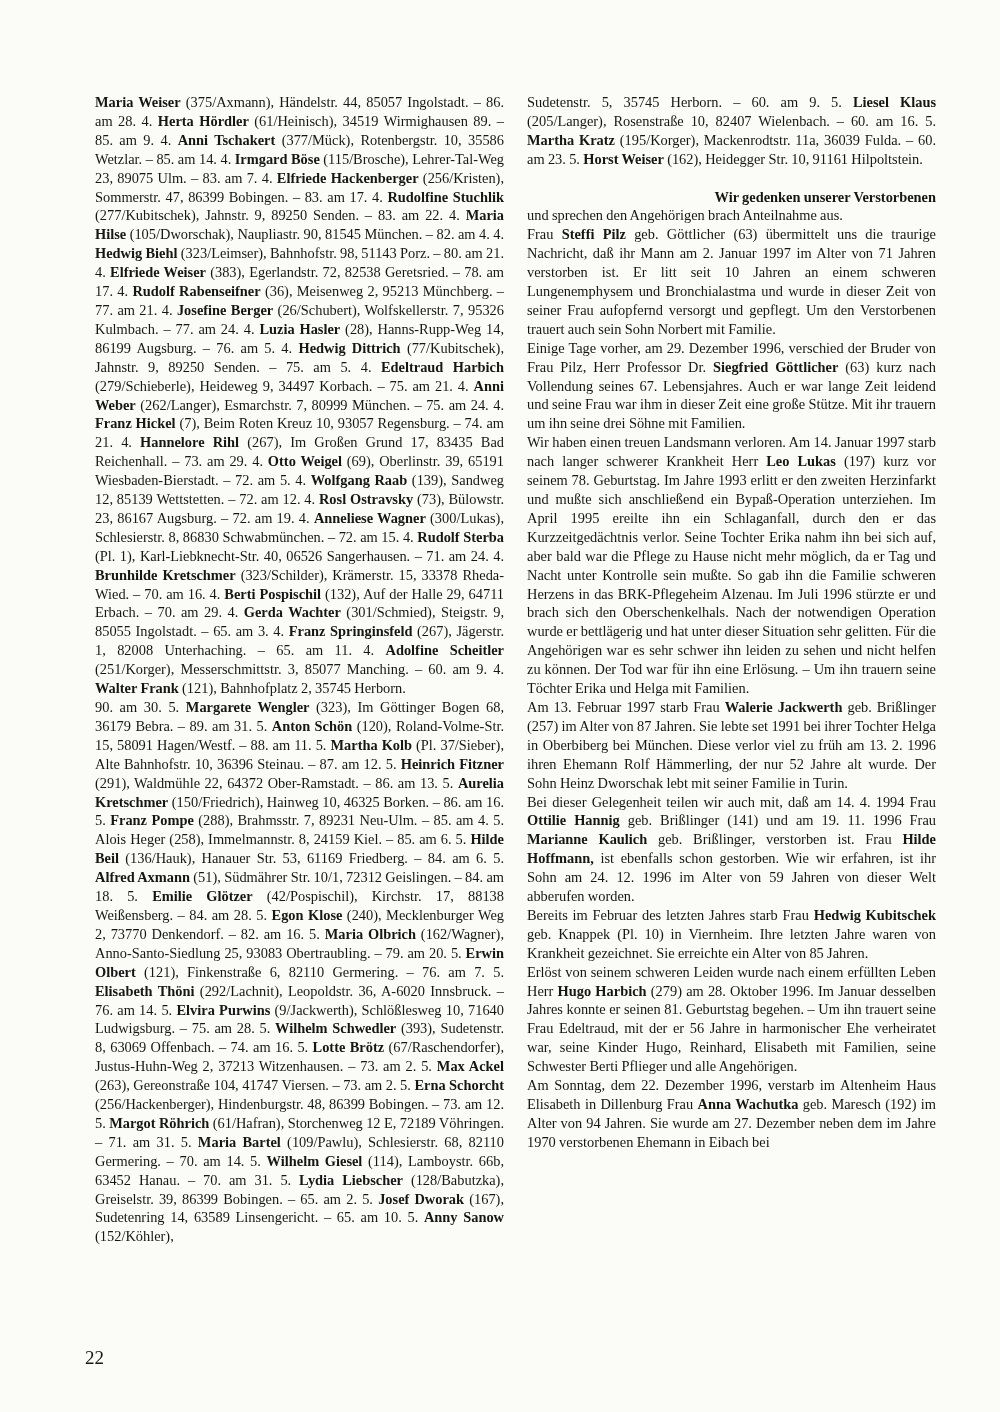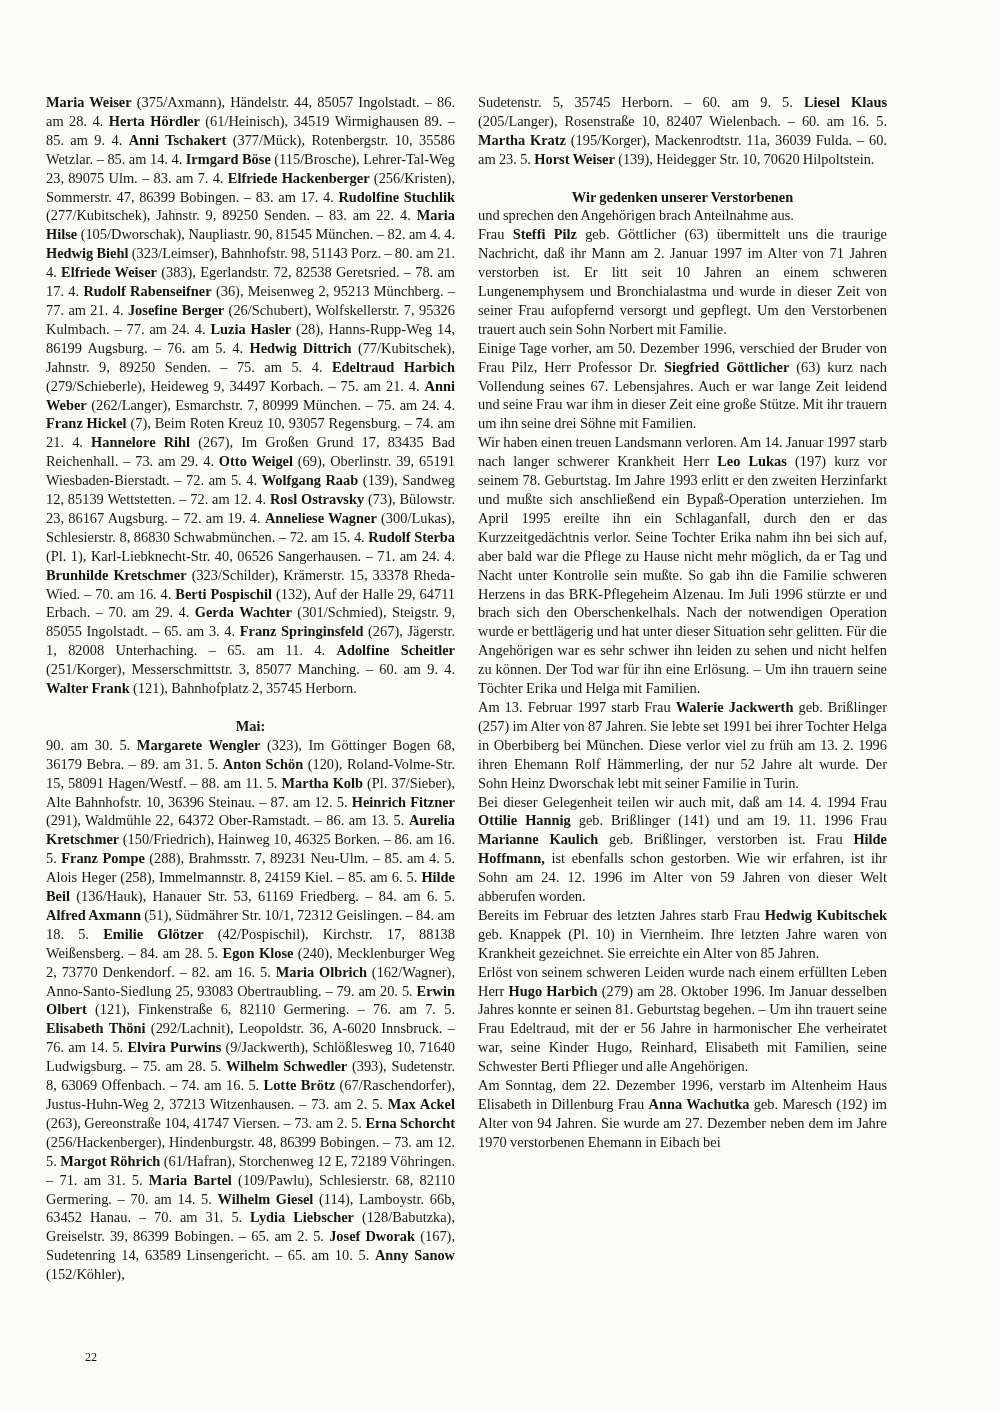--- a/index.html
+++ b/index.html
@@ -8,67 +8,66 @@
     height: 1412px;
     background: #fbfbf8;
     position: relative;
     overflow: hidden;
     font-family: "Liberation Serif", serif;
     color: #161616;
   }
   .page {
     position: absolute;
     inset: 0;
-    padding: 93px 75px 0 46px;
+    padding: 93px 75px 0 95px;
     box-sizing: border-box;
   }
   .columns {
     display: flex;
     gap: 23px;
   }
   .column {
     width: 409px;
     flex: 0 0 409px;
   }
   p.para {
     margin: 0;
     font-size: 14.4px;
     line-height: 18.9px;
     text-align: justify;
     word-spacing: -0.3px;
   }
   p.para b { font-weight: bold; }
   p.heading {
     margin-top: 18.9px;
-    text-align: center;
+    text-align: right;
   }
   .page-number {
     position: absolute;
     left: 85px;
     top: 1348px;
-    font-size: 12px;
+    font-size: 19px;
     line-height: 19px;
   }
 </style>
 </head>
 <body>
 
 <div class="page">
   <div class="columns">
     <div class="column">
         <p class="para body"><b>Maria Weiser</b><span> (375/Axmann), Händelstr. 44, 85057 Ingolstadt. – 86. am 28. 4. </span><b>Herta Hördler</b><span> (61/Heinisch), 34519 Wirmighausen 89. – 85. am 9. 4. </span><b>Anni Tschakert</b><span> (377/Mück), Rotenbergstr. 10, 35586 Wetzlar. – 85. am 14. 4. </span><b>Irmgard Böse</b><span> (115/Brosche), Lehrer-Tal-Weg 23, 89075 Ulm. – 83. am 7. 4. </span><b>Elfriede Hackenberger</b><span> (256/Kristen), Sommerstr. 47, 86399 Bobingen. – 83. am 17. 4. </span><b>Rudolfine Stuchlik</b><span> (277/Kubitschek), Jahnstr. 9, 89250 Senden. – 83. am 22. 4. </span><b>Maria Hilse</b><span> (105/Dworschak), Naupliastr. 90, 81545 München. – 82. am 4. 4. </span><b>Hedwig Biehl</b><span> (323/Leimser), Bahnhofstr. 98, 51143 Porz. – 80. am 21. 4. </span><b>Elfriede Weiser</b><span> (383), Egerlandstr. 72, 82538 Geretsried. – 78. am 17. 4. </span><b>Rudolf Rabenseifner</b><span> (36), Meisenweg 2, 95213 Münchberg. – 77. am 21. 4. </span><b>Josefine Berger</b><span> (26/Schubert), Wolfskellerstr. 7, 95326 Kulmbach. – 77. am 24. 4. </span><b>Luzia Hasler</b><span> (28), Hanns-Rupp-Weg 14, 86199 Augsburg. – 76. am 5. 4. </span><b>Hedwig Dittrich</b><span> (77/Kubitschek), Jahnstr. 9, 89250 Senden. – 75. am 5. 4. </span><b>Edeltraud Harbich</b><span> (279/Schieberle), Heideweg 9, 34497 Korbach. – 75. am 21. 4. </span><b>Anni Weber</b><span> (262/Langer), Esmarchstr. 7, 80999 München. – 75. am 24. 4. </span><b>Franz Hickel</b><span> (7), Beim Roten Kreuz 10, 93057 Regensburg. – 74. am 21. 4. </span><b>Hannelore Rihl</b><span> (267), Im Großen Grund 17, 83435 Bad Reichenhall. – 73. am 29. 4. </span><b>Otto Weigel</b><span> (69), Oberlinstr. 39, 65191 Wiesbaden-Bierstadt. – 72. am 5. 4. </span><b>Wolfgang Raab</b><span> (139), Sandweg 12, 85139 Wettstetten. – 72. am 12. 4. </span><b>Rosl Ostravsky</b><span> (73), Bülowstr. 23, 86167 Augsburg. – 72. am 19. 4. </span><b>Anneliese Wagner</b><span> (300/Lukas), Schlesierstr. 8, 86830 Schwabmünchen. – 72. am 15. 4. </span><b>Rudolf Sterba</b><span> (Pl. 1), Karl-Liebknecht-Str. 40, 06526 Sangerhausen. – 71. am 24. 4. </span><b>Brunhilde Kretschmer</b><span> (323/Schilder), Krämerstr. 15, 33378 Rheda-Wied. – 70. am 16. 4. </span><b>Berti Pospischil</b><span> (132), Auf der Halle 29, 64711 Erbach. – 70. am 29. 4. </span><b>Gerda Wachter</b><span> (301/Schmied), Steigstr. 9, 85055 Ingolstadt. – 65. am 3. 4. </span><b>Franz Springinsfeld</b><span> (267), Jägerstr. 1, 82008 Unterhaching. – 65. am 11. 4. </span><b>Adolfine Scheitler</b><span> (251/Korger), Messerschmittstr. 3, 85077 Manching. – 60. am 9. 4. </span><b>Walter Frank</b><span> (121), Bahnhofplatz 2, 35745 Herborn.</span></p>
-        <p class="para heading"><b>Mai:</b></p>
         <p class="para body"><span>90. am 30. 5. </span><b>Margarete Wengler</b><span> (323), Im Göttinger Bogen 68, 36179 Bebra. – 89. am 31. 5. </span><b>Anton Schön</b><span> (120), Roland-Volme-Str. 15, 58091 Hagen/Westf. – 88. am 11. 5. </span><b>Martha Kolb</b><span> (Pl. 37/Sieber), Alte Bahnhofstr. 10, 36396 Steinau. – 87. am 12. 5. </span><b>Heinrich Fitzner</b><span> (291), Waldmühle 22, 64372 Ober-Ramstadt. – 86. am 13. 5. </span><b>Aurelia Kretschmer</b><span> (150/Friedrich), Hainweg 10, 46325 Borken. – 86. am 16. 5. </span><b>Franz Pompe</b><span> (288), Brahmsstr. 7, 89231 Neu-Ulm. – 85. am 4. 5. Alois Heger (258), Immelmannstr. 8, 24159 Kiel. – 85. am 6. 5. </span><b>Hilde Beil</b><span> (136/Hauk), Hanauer Str. 53, 61169 Friedberg. – 84. am 6. 5. </span><b>Alfred Axmann</b><span> (51), Südmährer Str. 10/1, 72312 Geislingen. – 84. am 18. 5. </span><b>Emilie Glötzer</b><span> (42/Pospischil), Kirchstr. 17, 88138 Weißensberg. – 84. am 28. 5. </span><b>Egon Klose</b><span> (240), Mecklenburger Weg 2, 73770 Denkendorf. – 82. am 16. 5. </span><b>Maria Olbrich</b><span> (162/Wagner), Anno-Santo-Siedlung 25, 93083 Obertraubling. – 79. am 20. 5. </span><b>Erwin Olbert</b><span> (121), Finkenstraße 6, 82110 Germering. – 76. am 7. 5. </span><b>Elisabeth Thöni</b><span> (292/Lachnit), Leopoldstr. 36, A-6020 Innsbruck. – 76. am 14. 5. </span><b>Elvira Purwins</b><span> (9/Jackwerth), Schlößlesweg 10, 71640 Ludwigsburg. – 75. am 28. 5. </span><b>Wilhelm Schwedler</b><span> (393), Sudetenstr. 8, 63069 Offenbach. – 74. am 16. 5. </span><b>Lotte Brötz</b><span> (67/Raschendorfer), Justus-Huhn-Weg 2, 37213 Witzenhausen. – 73. am 2. 5. </span><b>Max Ackel</b><span> (263), Gereonstraße 104, 41747 Viersen. – 73. am 2. 5. </span><b>Erna Schorcht</b><span> (256/Hackenberger), Hindenburgstr. 48, 86399 Bobingen. – 73. am 12. 5. </span><b>Margot Röhrich</b><span> (61/Hafran), Storchenweg 12 E, 72189 Vöhringen. – 71. am 31. 5. </span><b>Maria Bartel</b><span> (109/Pawlu), Schlesierstr. 68, 82110 Germering. – 70. am 14. 5. </span><b>Wilhelm Giesel</b><span> (114), Lamboystr. 66b, 63452 Hanau. – 70. am 31. 5. </span><b>Lydia Liebscher</b><span> (128/Babutzka), Greiselstr. 39, 86399 Bobingen. – 65. am 2. 5. </span><b>Josef Dworak</b><span> (167), Sudetenring 14, 63589 Linsengericht. – 65. am 10. 5. </span><b>Anny Sanow</b><span> (152/Köhler),</span></p>
       </div>
     <div class="column">
-        <p class="para body"><span>Sudetenstr. 5, 35745 Herborn. – 60. am 9. 5. </span><b>Liesel Klaus</b><span> (205/Langer), Rosenstraße 10, 82407 Wielenbach. – 60. am 16. 5. </span><b>Martha Kratz</b><span> (195/Korger), Mackenrodtstr. 11a, 36039 Fulda. – 60. am 23. 5. </span><b>Horst Weiser</b><span> (139), Heidegger Str. 10, 70620 Hilpoltstein.</span></p>
+        <p class="para body"><span>Sudetenstr. 5, 35745 Herborn. – 60. am 9. 5. </span><b>Liesel Klaus</b><span> (205/Langer), Rosenstraße 10, 82407 Wielenbach. – 60. am 16. 5. </span><b>Martha Kratz</b><span> (195/Korger), Mackenrodtstr. 11a, 36039 Fulda. – 60. am 23. 5. </span><b>Horst Weiser</b><span> (162), Heidegger Str. 10, 91161 Hilpoltstein.</span></p>
         <p class="para heading"><b>Wir gedenken unserer Verstorbenen</b></p>
         <p class="para body"><span>und sprechen den Angehörigen brach Anteilnahme aus.</span></p>
         <p class="para body"><span>Frau </span><b>Steffi Pilz</b><span> geb. Göttlicher (63) übermittelt uns die traurige Nachricht, daß ihr Mann am 2. Januar 1997 im Alter von 71 Jahren verstorben ist. Er litt seit 10 Jahren an einem schweren Lungenemphysem und Bronchialastma und wurde in dieser Zeit von seiner Frau aufopfernd versorgt und gepflegt. Um den Verstorbenen trauert auch sein Sohn Norbert mit Familie.</span></p>
-        <p class="para body"><span>Einige Tage vorher, am 50. Dezember 1996, verschied der Bruder von Frau Pilz, Herr Professor Dr. </span><b>Siegfried Göttlicher</b><span> (63) kurz nach Vollendung seines 67. Lebensjahres. Auch er war lange Zeit leidend und seine Frau war ihm in dieser Zeit eine große Stütze. Mit ihr trauern um ihn seine drei Söhne mit Familien.</span></p>
+        <p class="para body"><span>Einige Tage vorher, am 29. Dezember 1996, verschied der Bruder von Frau Pilz, Herr Professor Dr. </span><b>Siegfried Göttlicher</b><span> (63) kurz nach Vollendung seines 67. Lebensjahres. Auch er war lange Zeit leidend und seine Frau war ihm in dieser Zeit eine große Stütze. Mit ihr trauern um ihn seine drei Söhne mit Familien.</span></p>
         <p class="para body"><span>Wir haben einen treuen Landsmann verloren. Am 14. Januar 1997 starb nach langer schwerer Krankheit Herr </span><b>Leo Lukas</b><span> (197) kurz vor seinem 78. Geburtstag. Im Jahre 1993 erlitt er den zweiten Herzinfarkt und mußte sich anschließend ein Bypaß-Operation unterziehen. Im April 1995 ereilte ihn ein Schlaganfall, durch den er das Kurzzeitgedächtnis verlor. Seine Tochter Erika nahm ihn bei sich auf, aber bald war die Pflege zu Hause nicht mehr möglich, da er Tag und Nacht unter Kontrolle sein mußte. So gab ihn die Familie schweren Herzens in das BRK-Pflegeheim Alzenau. Im Juli 1996 stürzte er und brach sich den Oberschenkelhals. Nach der notwendigen Operation wurde er bettlägerig und hat unter dieser Situation sehr gelitten. Für die Angehörigen war es sehr schwer ihn leiden zu sehen und nicht helfen zu können. Der Tod war für ihn eine Erlösung. – Um ihn trauern seine Töchter Erika und Helga mit Familien.</span></p>
         <p class="para body"><span>Am 13. Februar 1997 starb Frau </span><b>Walerie Jackwerth</b><span> geb. Brißlinger (257) im Alter von 87 Jahren. Sie lebte set 1991 bei ihrer Tochter Helga in Oberbiberg bei München. Diese verlor viel zu früh am 13. 2. 1996 ihren Ehemann Rolf Hämmerling, der nur 52 Jahre alt wurde. Der Sohn Heinz Dworschak lebt mit seiner Familie in Turin.</span></p>
         <p class="para body"><span>Bei dieser Gelegenheit teilen wir auch mit, daß am 14. 4. 1994 Frau </span><b>Ottilie Hannig</b><span> geb. Brißlinger (141) und am 19. 11. 1996 Frau </span><b>Marianne Kaulich</b><span> geb. Brißlinger, verstorben ist. Frau </span><b>Hilde Hoffmann,</b><span> ist ebenfalls schon gestorben. Wie wir erfahren, ist ihr Sohn am 24. 12. 1996 im Alter von 59 Jahren von dieser Welt abberufen worden.</span></p>
         <p class="para body"><span>Bereits im Februar des letzten Jahres starb Frau </span><b>Hedwig Kubitschek</b><span> geb. Knappek (Pl. 10) in Viernheim. Ihre letzten Jahre waren von Krankheit gezeichnet. Sie erreichte ein Alter von 85 Jahren.</span></p>
         <p class="para body"><span>Erlöst von seinem schweren Leiden wurde nach einem erfüllten Leben Herr </span><b>Hugo Harbich</b><span> (279) am 28. Oktober 1996. Im Januar desselben Jahres konnte er seinen 81. Geburtstag begehen. – Um ihn trauert seine Frau Edeltraud, mit der er 56 Jahre in harmonischer Ehe verheiratet war, seine Kinder Hugo, Reinhard, Elisabeth mit Familien, seine Schwester Berti Pflieger und alle Angehörigen.</span></p>
         <p class="para body"><span>Am Sonntag, dem 22. Dezember 1996, verstarb im Altenheim Haus Elisabeth in Dillenburg Frau </span><b>Anna Wachutka</b><span> geb. Maresch (192) im Alter von 94 Jahren. Sie wurde am 27. Dezember neben dem im Jahre 1970 verstorbenen Ehemann in Eibach bei</span></p>
       </div>
   </div>
   <div class="page-number">22</div>
 </div>

